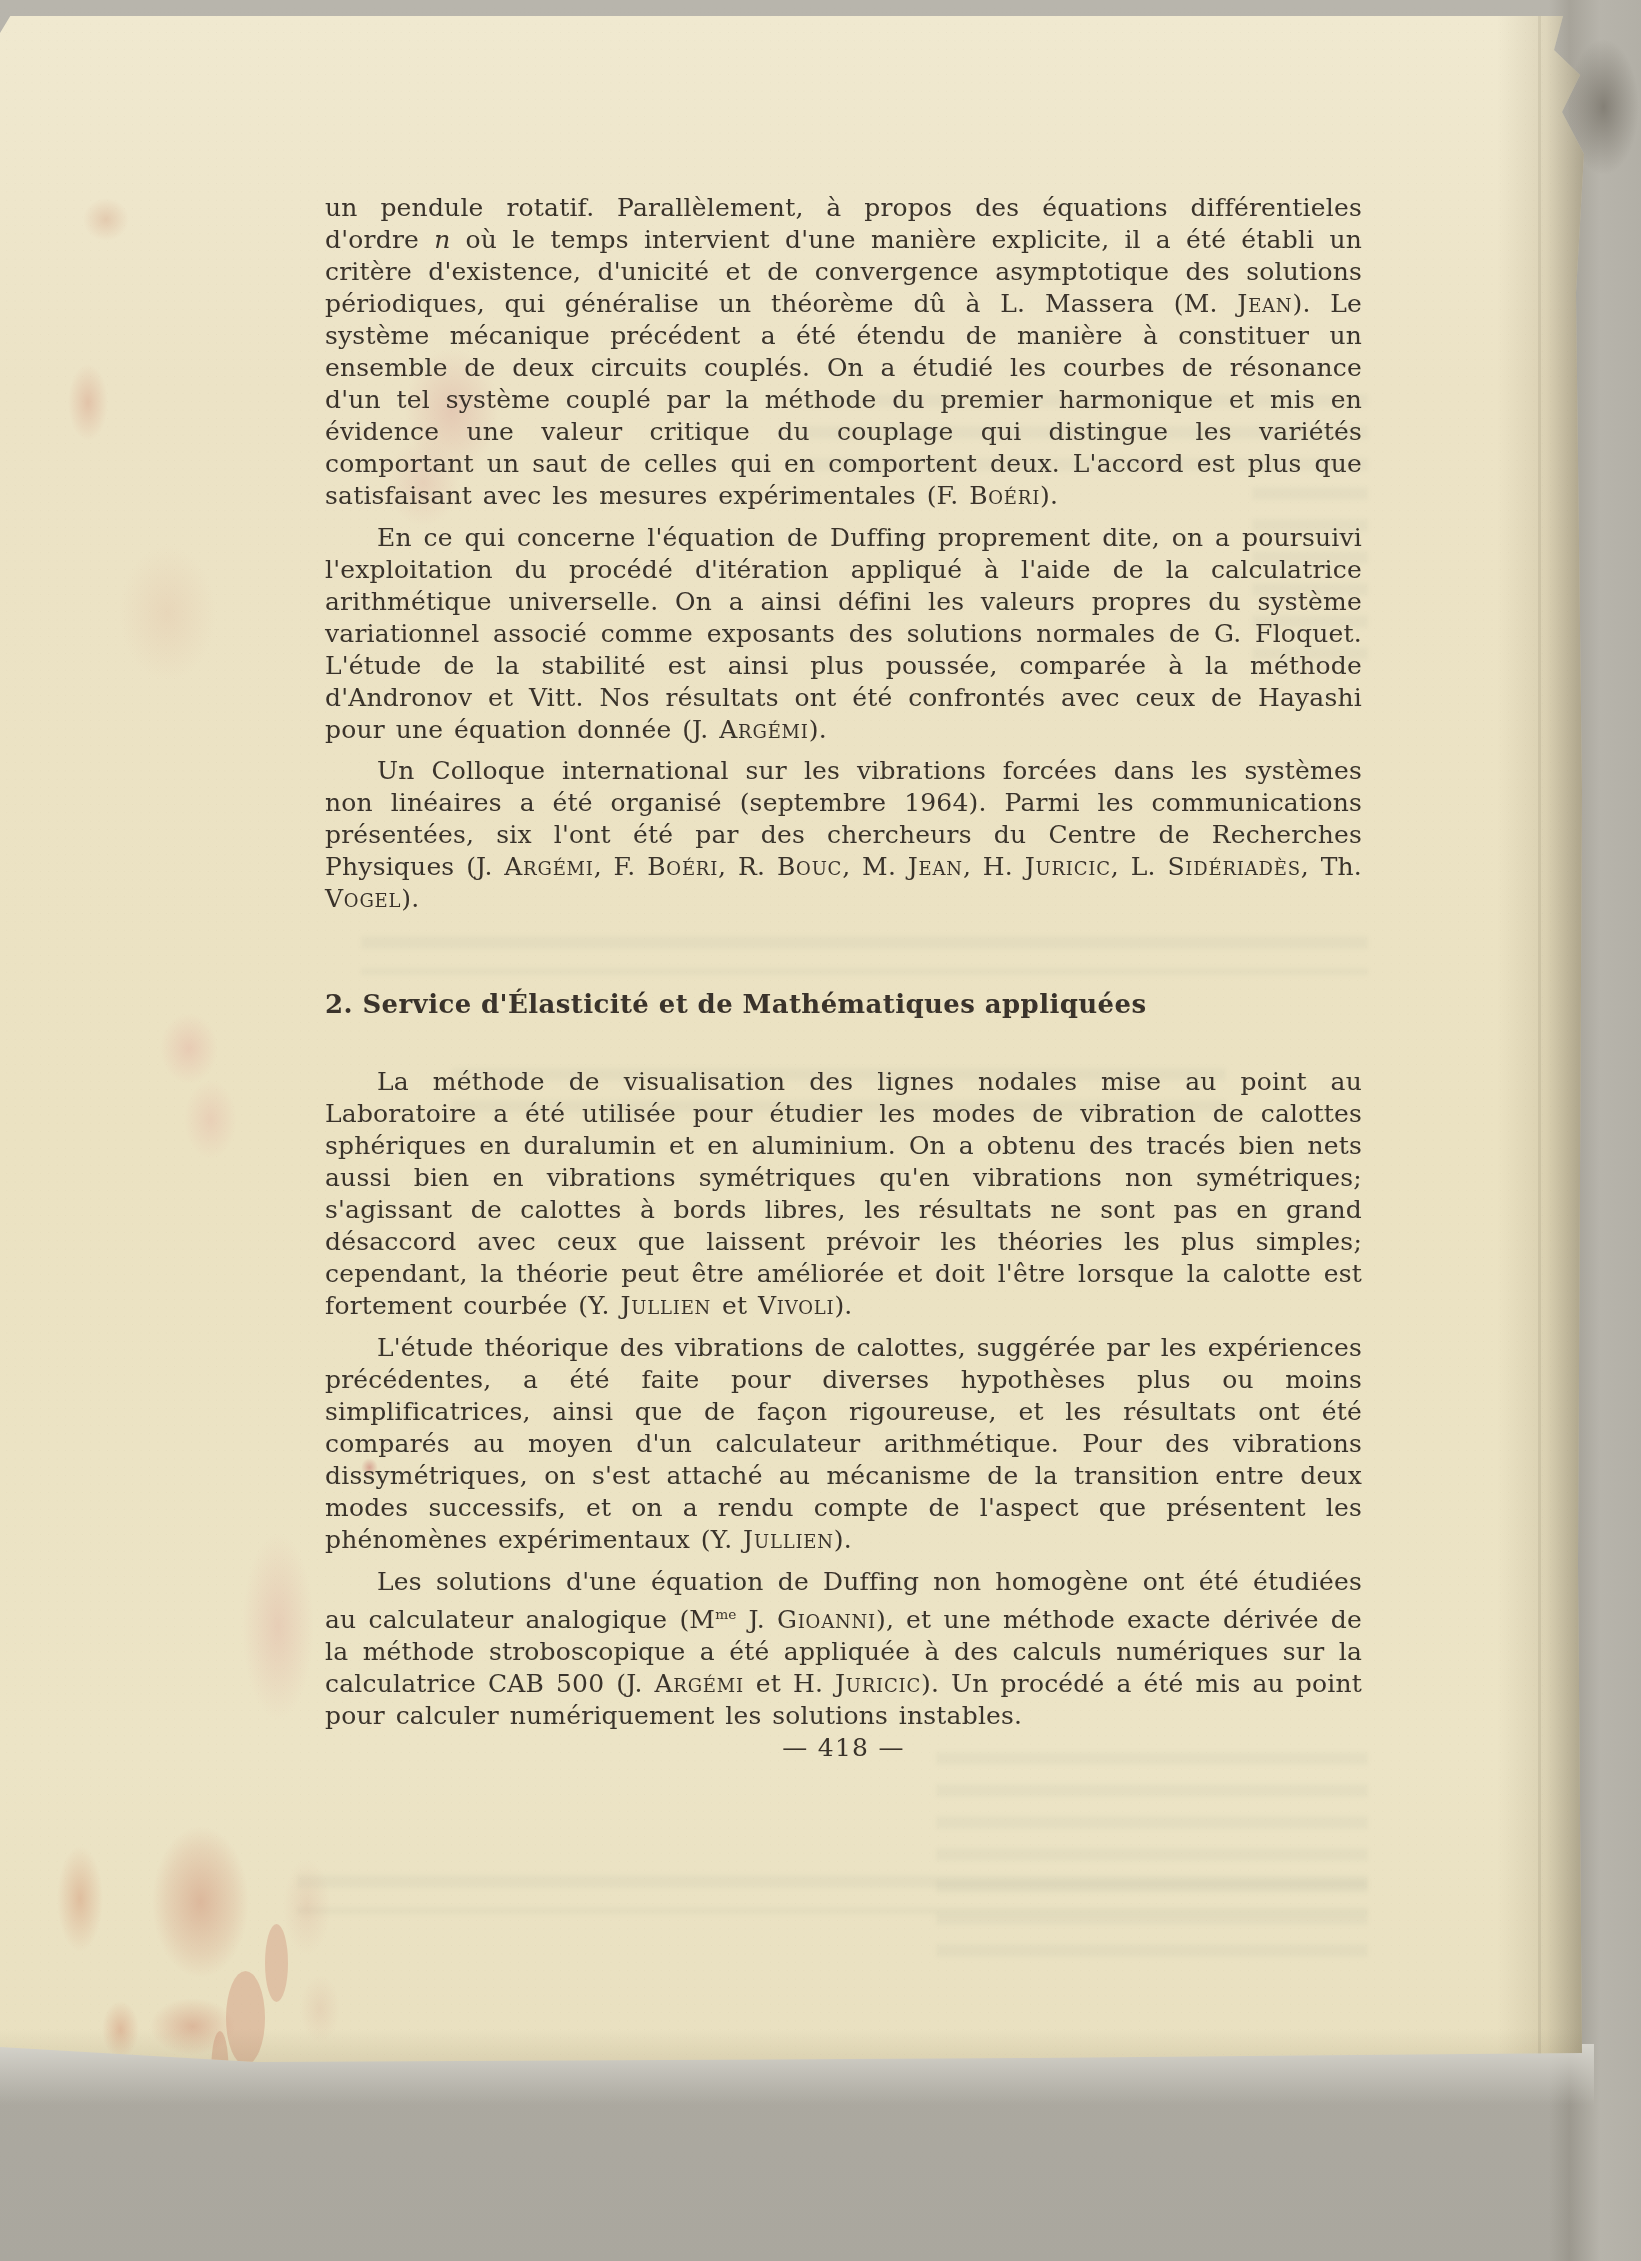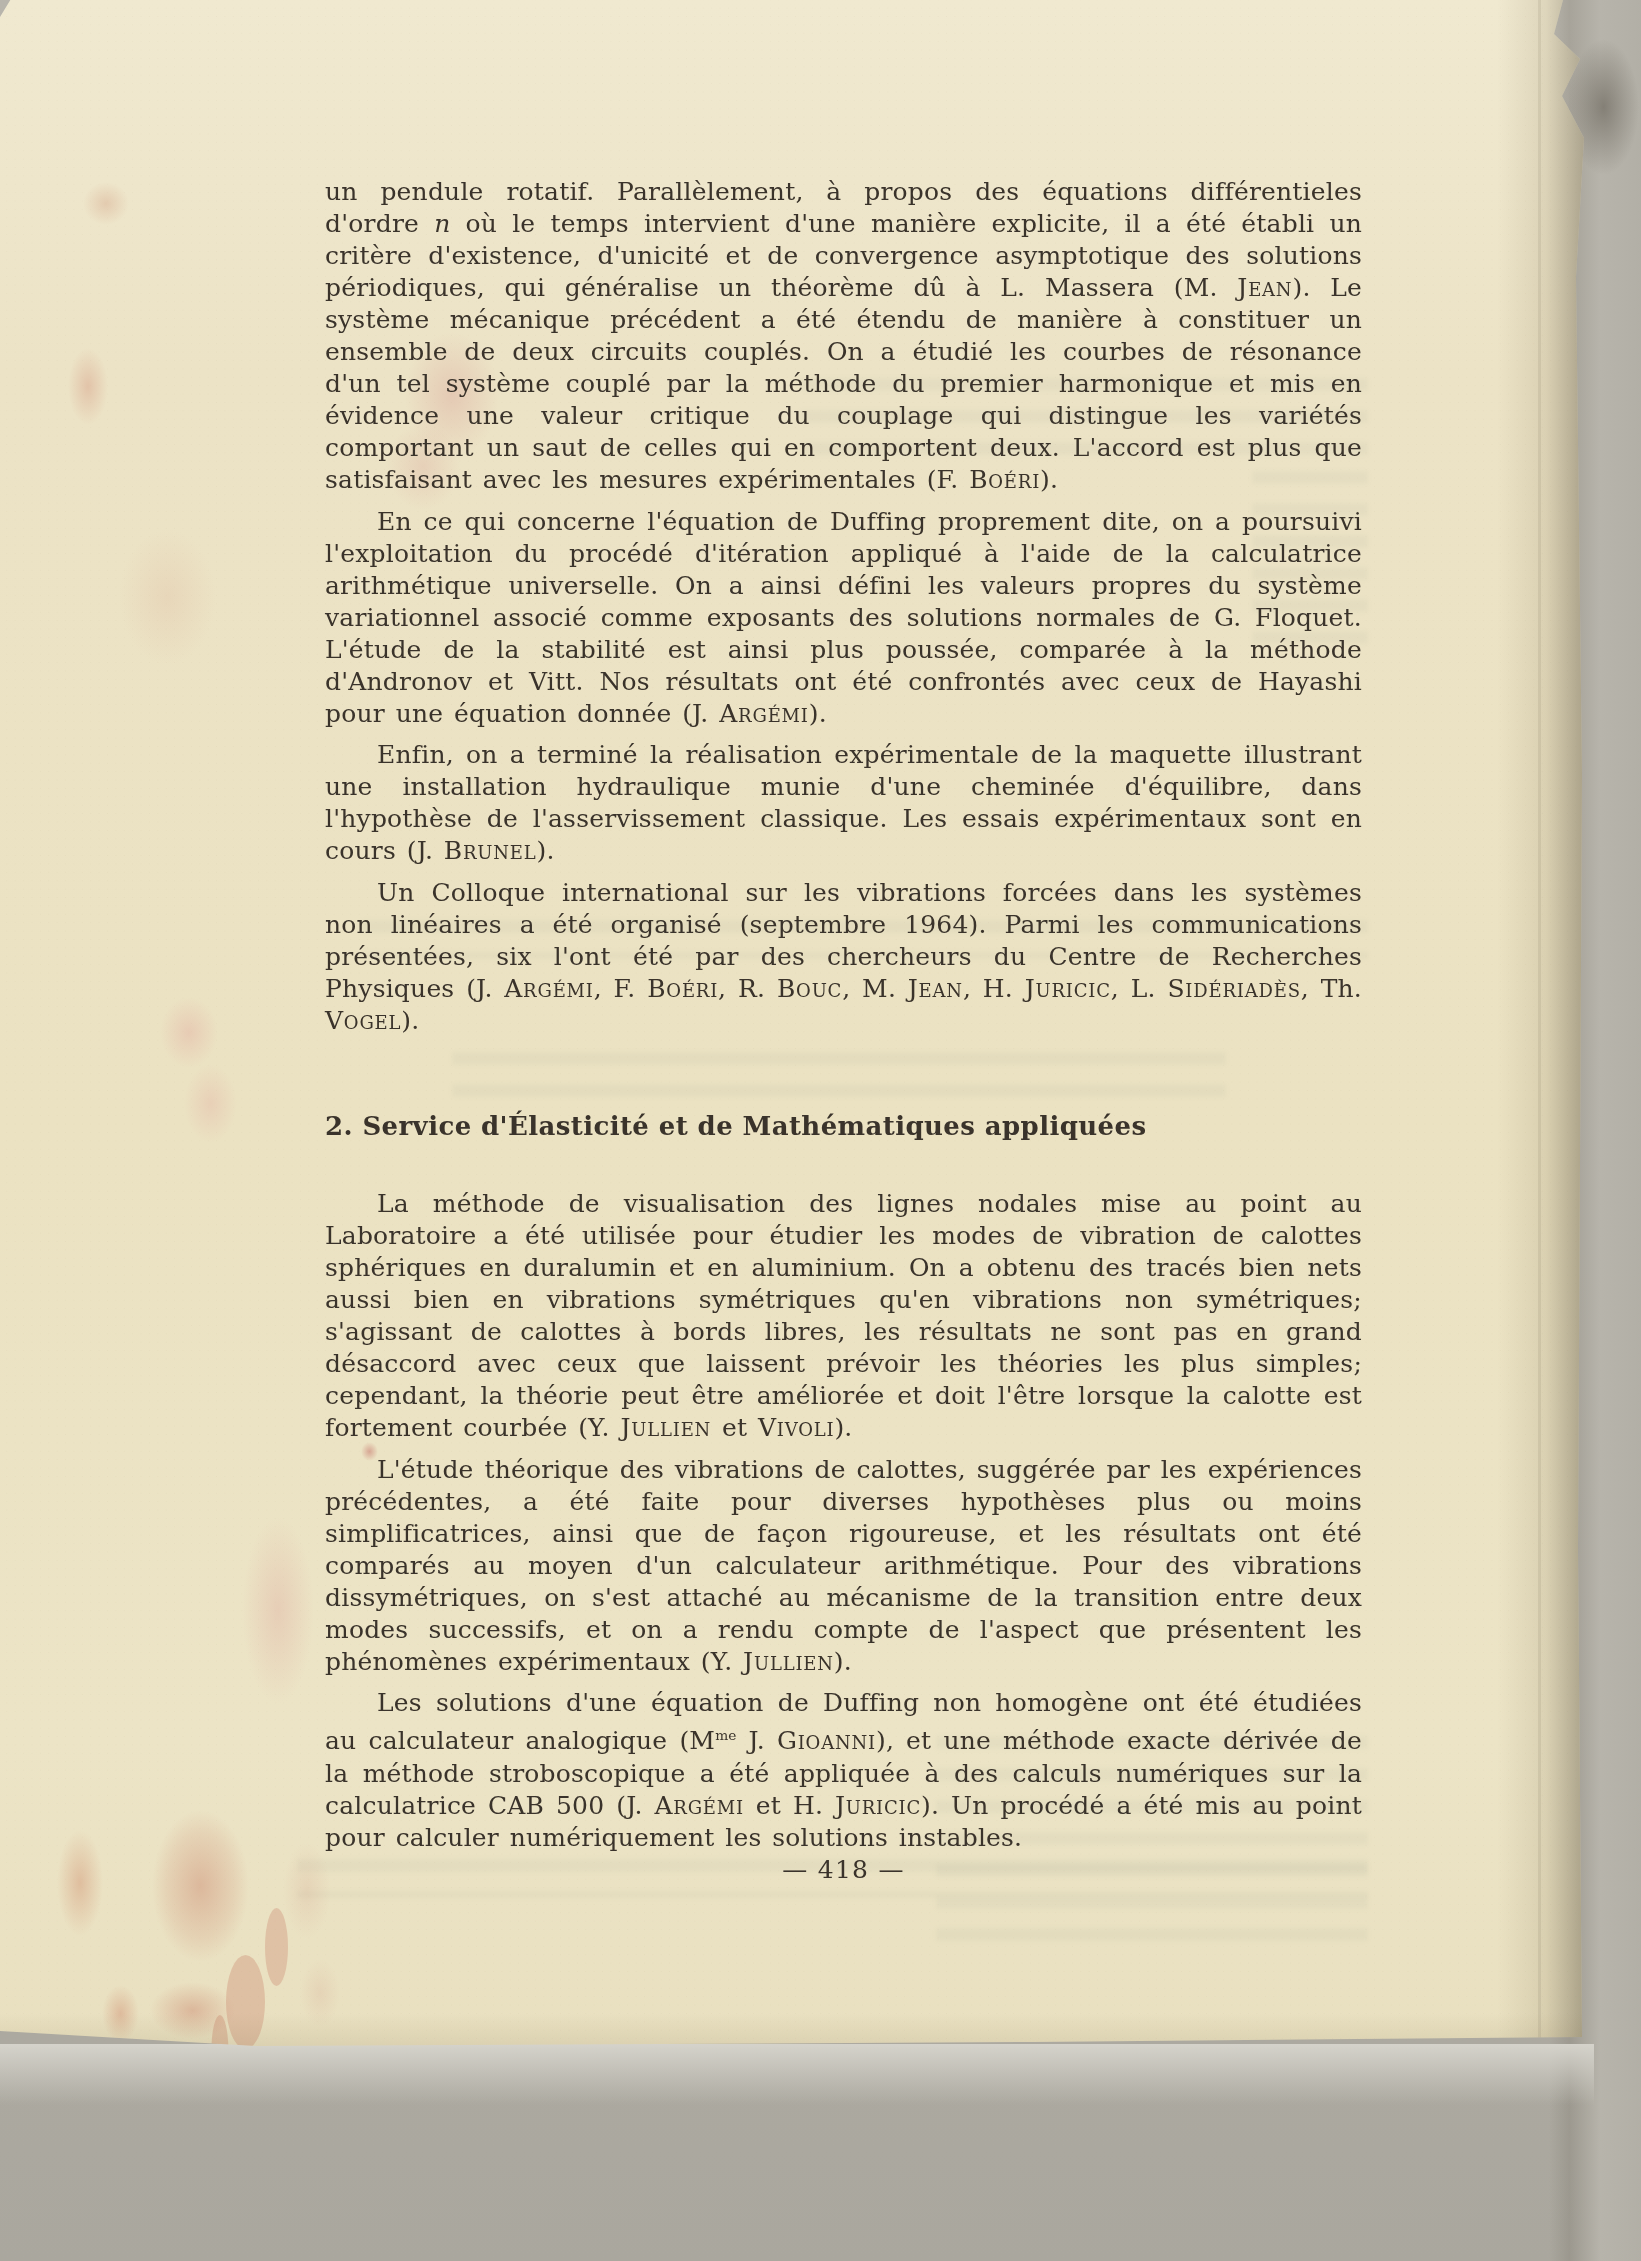--- a/index.html
+++ b/index.html
@@ -11,21 +11,21 @@
   }
   
   .scan-right{position:absolute;left:1549px;top:0;width:93px;height:2261px;
     background:linear-gradient(90deg,rgba(90,84,72,0) 0%,rgba(90,84,72,.18) 22%,#b7b4ab 55%,#b2afa6 100%);}
   .scan-bottom-glow{position:absolute;left:0;top:2044px;width:1594px;height:61px;
     background:linear-gradient(180deg,#d5d3cb 0%,rgba(213,211,203,0) 100%);}
   .corner-shadow{position:absolute;left:1568px;top:39px;width:71px;height:136px;border-radius:50%;
     background:radial-gradient(closest-side,rgba(70,64,54,.45),rgba(70,64,54,0));}
   
   .page{
-    position:absolute;left:0;top:0;width:1586px;height:2047px;
+    position:absolute;left:0;top:16px;width:1586px;height:2047px;
     background:linear-gradient(180deg,#f0e9d0 0%,#ece3c6 18%,#ebe2c2 55%,#ece4c6 85%,#e9e0c0 100%);
     clip-path:polygon(0px 17px,10.3px 0px,1563px 0px,1554px 34px,1580px 59px,1562px 96px,1584px 138px,
       1576px 277px,1582px 774px,1578px 1549px,1582px 2037px,1033px 2042px,258px 2046px,0px 2031px);
   }
   .page-grain{position:absolute;inset:0;
     background-image:radial-gradient(rgba(255,255,255,.06) 0.6px,rgba(0,0,0,0) 0.6px),
                      radial-gradient(rgba(120,100,60,.045) 0.6px,rgba(0,0,0,0) 0.6px);
     background-size:5.8px 5.8px,8.4px 8.4px;background-position:0 0,2.6px 3.9px;}
   .page-right-shade{position:absolute;left:1497px;top:0;width:89px;height:2047px;
     background:linear-gradient(90deg,rgba(110,95,65,0) 0%,rgba(110,95,65,.14) 55%,rgba(58,50,36,.38) 100%);}
@@ -83,21 +83,20 @@
     <div class="stain" style="left:152px;top:1810px;width:97px;height:152px;background:radial-gradient(closest-side,rgba(205,142,117,.5),rgba(205,142,117,.18) 70%,rgba(205,142,117,0));box-shadow:45px 116px 0 -29px rgba(205,142,117,.4),76px 61px 0 -37px rgba(205,142,117,.38),19.4px 165px 0 -40px rgba(205,142,117,.42);"></div>
     <div class="stain" style="left:150px;top:1982px;width:85px;height:57px;background:radial-gradient(closest-side,rgba(205,142,117,.5),rgba(205,142,117,0));"></div>
     <div class="stain" style="left:102px;top:1985px;width:37px;height:57px;background:radial-gradient(closest-side,rgba(210,150,120,.5),rgba(210,150,120,0));"></div>
     <div class="stain" style="left:283px;top:1842px;width:48px;height:97px;background:radial-gradient(closest-side,rgba(210,160,140,.22),rgba(210,160,140,0));"></div>
     <div class="stain" style="left:300px;top:1959px;width:40px;height:68px;background:radial-gradient(closest-side,rgba(210,160,140,.2),rgba(210,160,140,0));"></div>
 
     <div class="text-block">
       <div class="intro-paras">
           <p class="para no-indent">un pendule rotatif. Parallèlement, à propos des équations différentieles d'ordre <span class="it">n</span> où le temps intervient d'une manière explicite, il a été établi un critère d'existence, d'unicité et de convergence asymptotique des solutions périodiques, qui généralise un théorème dû à L. Massera (M. <span class="sc">Jean</span>). Le système mécanique précédent a été étendu de manière à constituer un ensemble de deux circuits couplés. On a étudié les courbes de résonance d'un tel système couplé par la méthode du premier harmonique et mis en évidence une valeur critique du couplage qui distingue les variétés comportant un saut de celles qui en comportent deux. L'accord est plus que satisfaisant avec les mesures expérimentales (F. <span class="sc">Boéri</span>).</p>
           <p class="para">En ce qui concerne l'équation de Duffing proprement dite, on a poursuivi l'exploitation du procédé d'itération appliqué à l'aide de la calculatrice arithmétique universelle. On a ainsi défini les valeurs propres du système variationnel associé comme exposants des solutions normales de G. Floquet. L'étude de la stabilité est ainsi plus poussée, comparée à la méthode d'Andronov et Vitt. Nos résultats ont été confrontés avec ceux de Hayashi pour une équation donnée (J. <span class="sc">Argémi</span>).</p>
-          <p class="para">Enfin, on a terminé la réalisation expérimentale de la maquette illustrant une installation hydraulique munie d'une cheminée d'équilibre, dans l'hypothèse de l'asservissement classique. Les essais expérimentaux sont en cours (J. <span class="sc">Brunel</span>).</p>
           <p class="para">Un Colloque international sur les vibrations forcées dans les systèmes non linéaires a été organisé (septembre 1964). Parmi les communications présentées, six l'ont été par des chercheurs du Centre de Recherches Physiques (J. <span class="sc">Argémi</span>, F. <span class="sc">Boéri</span>, R. <span class="sc">Bouc</span>, M. <span class="sc">Jean</span>, H. <span class="sc">Juricic</span>, L. <span class="sc">Sidériadès</span>, Th. <span class="sc">Vogel</span>).</p>
         </div>
 
       <div class="section-heading">
         <span>2.</span>
         <span>Service d'Élasticité et de Mathématiques appliquées</span>
       </div>
 
 
       <div class="sect-paras">

